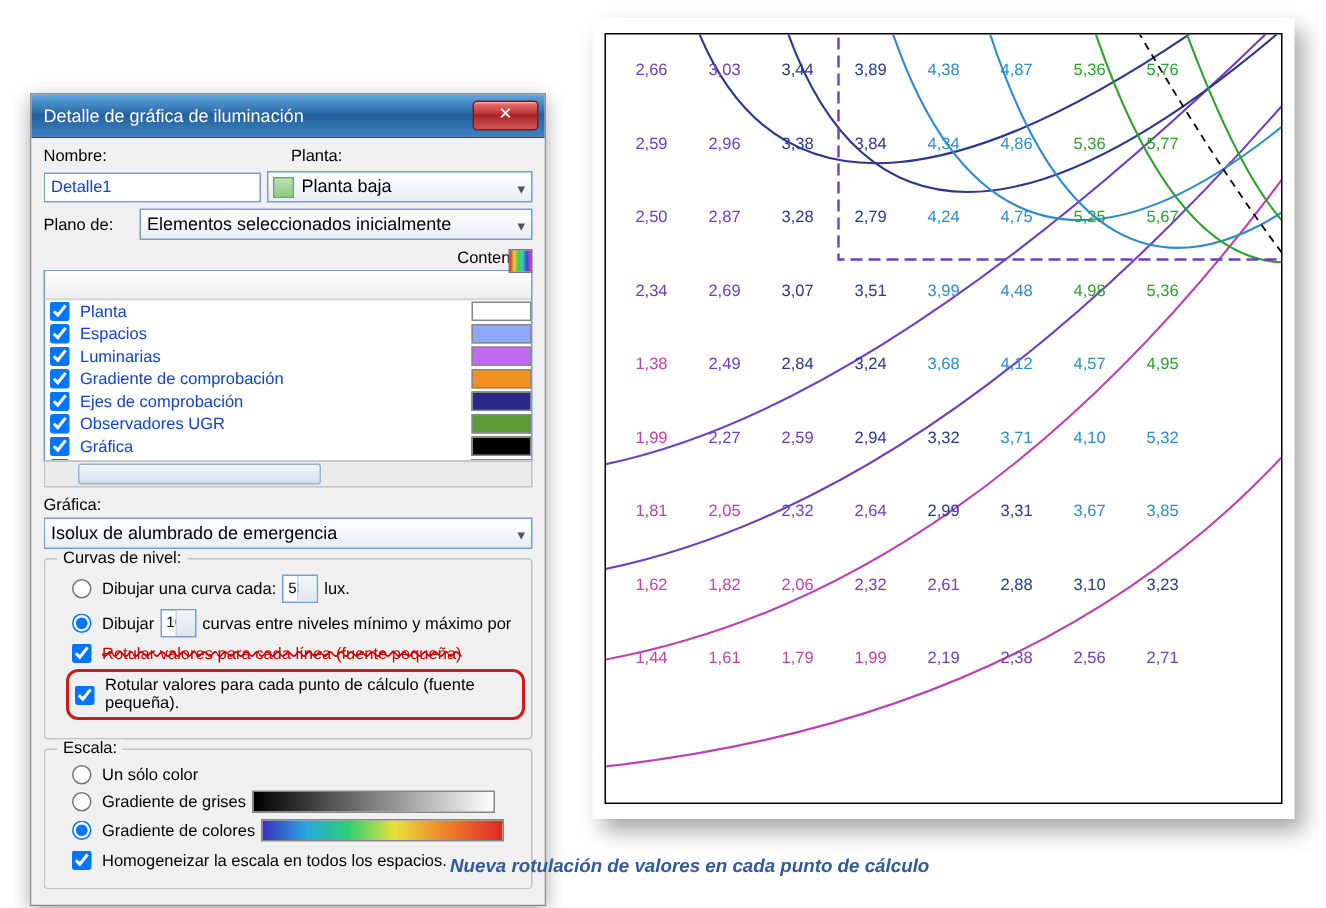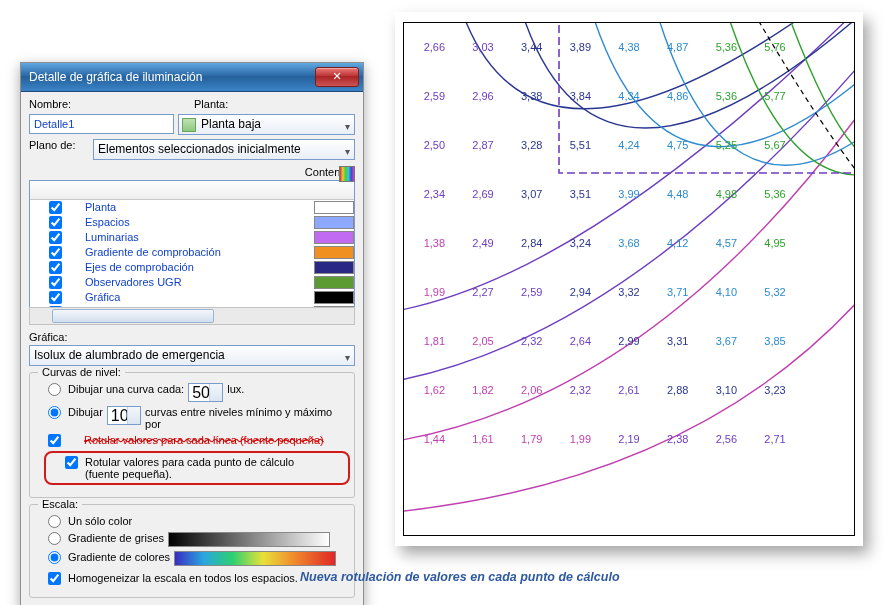--- a/index.html
+++ b/index.html
@@ -45,21 +45,21 @@
     text-align: center;
     line-height: 16px;
     font-size: 11px;
     box-shadow: inset 0 1px 0 rgba(255,255,255,.35);
   }
   .client {
     padding: 6px 8px 10px 8px;
     background: #f0f0f0;
   }
 
-  .row { display:flex; align-items:flex-start; gap:4px; margin-bottom:4px; }
+  .row { display:flex; align-items:center; gap:4px; margin-bottom:4px; }
   .label { color:#000; }
   .input-text {
     flex:1;
     height:20px;
     border:1px solid #7a9ccd;
     background:#fff;
     color:#1142c7;
     padding:0 4px;
     font-size:11px;
     box-sizing:border-box;
@@ -110,21 +110,21 @@
     font-size:11px;
   }
   .content-header .col1 { flex:1; padding-left:4px; border-right:1px solid #c9c9c9; }
   .content-header .col2 { width:40px; text-align:center; }
   .content-row {
     display:flex;
     align-items:center;
     height:15px;
     font-size:11px;
   }
-  .content-row .cb-name { flex:1; display:flex; align-items:flex-start; gap:20px; padding-left:19px; }
+  .content-row .cb-name { flex:1; display:flex; align-items:center; gap:4px; padding-left:3px; }
   .content-row .swatch { width:40px; height:13px; border:1px solid #888; box-sizing:border-box; }
   .blue-link { color:#1142c7; }
 
   .scroll-placeholder{
     height:16px;
     border:1px solid #c2c2c2;
     background:#eaeaea;
     margin-top:-1px;
     position:relative;
   }
@@ -149,52 +149,51 @@
     position:absolute;
     top:-7px; left:8px;
     background:#f0f0f0;
     padding:0 4px;
     font-size:11px;
   }
   .indent { padding-left:10px; margin-top:4px; }
   .indent .row { margin-bottom:4px; }
 
   .spin {
-    width:35px;
+    width:24px;
     height:19px;
     border:1px solid #7a9ccd;
     background:#fff;
     position:relative;
     text-align:left;
     padding-left:3px;
     line-height:17px;
-    font-size:16px;
+    font-size:10px;
     box-sizing:border-box;
   }
   .spin::after{
     content:"";
     position:absolute;
     right:0; top:0;
     width:12px; height:100%;
     border-left:1px solid #c6d3e5;
     background:linear-gradient(#f2f6fb,#dce6f2);
   }
 
   .highlight-box{
     border:2px solid #d11a1a;
     border-radius:8px;
-    padding:3px 19px;
+    padding:3px 4px;
     margin:4px -4px 4px -4px;
   }
   .scribble{
     color:#c00;
     text-decoration:line-through;
     text-decoration-color:#c00;
     text-decoration-style:wavy;
-    margin-left:16px;
   }
 
   .gradient-grey{
     display:inline-block;
     width:160px; height:13px;
     background:linear-gradient(90deg,#000,#fff);
     border:1px solid #888;
     vertical-align:middle;
   }
   .gradient-color{
@@ -467,21 +466,21 @@
           <div class="gt-cell c-cyan">4,34</div>
           <div class="gt-cell c-cyan">4,86</div>
           <div class="gt-cell c-green">5,36</div>
           <div class="gt-cell c-green">5,77</div>
           <div class="gt-cell "></div>
         </div>
         <div class="gt-row">
           <div class="gt-cell c-purple">2,50</div>
           <div class="gt-cell c-purple">2,87</div>
           <div class="gt-cell c-navy">3,28</div>
-          <div class="gt-cell c-navy">5,51</div>
+          <div class="gt-cell c-navy">2,79</div>
           <div class="gt-cell c-cyan">4,24</div>
           <div class="gt-cell c-cyan">4,75</div>
           <div class="gt-cell c-green">5,25</div>
           <div class="gt-cell c-green">5,67</div>
           <div class="gt-cell "></div>
         </div>
         <div class="gt-row">
           <div class="gt-cell c-purple">2,34</div>
           <div class="gt-cell c-purple">2,69</div>
           <div class="gt-cell c-navy">3,07</div>

